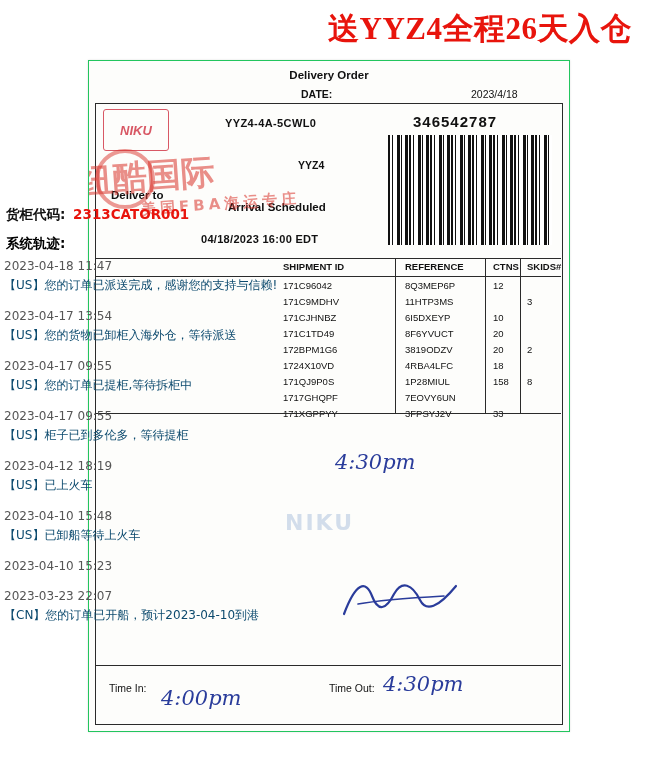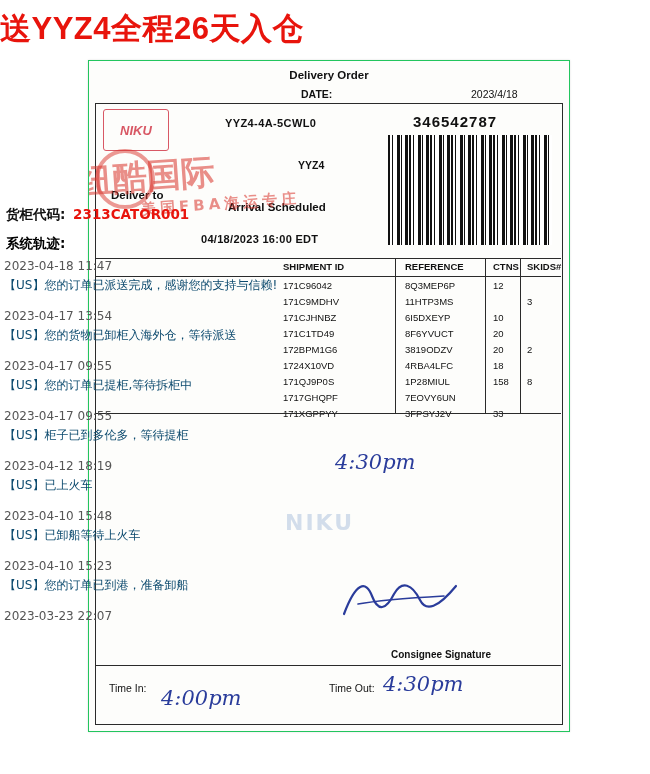--- a/index.html
+++ b/index.html
@@ -14,25 +14,25 @@
     position: relative;
     overflow: hidden;
   }
 
   
   .title {
     position: absolute;
     top: 8px;
     left: 0;
     width: 632px;
-    text-align: left;
+    text-align: right;
     color: #e8140c;
     font-size: 31px;
     font-weight: bold;
-    font-family: Liberation Sans, sans-serif;
+    font-family: Liberation Serif, serif;
     letter-spacing: 0.5px;
   }
 
   
   .doc {
     position: absolute;
     left: 88px;
     top: 60px;
     width: 480px;
     height: 670px;
@@ -456,21 +456,20 @@
 
   <div class="sign-zone">
     <div class="hand hand-big" style="left:240px; top:36px;">4:30pm</div>
     <div class="watermark">NIKU</div>
     <svg class="scribble" viewBox="0 0 120 46">
       <path d="M4,40 C16,8 26,6 32,22 C38,38 46,36 54,20 C62,6 72,10 80,26 C86,38 98,34 116,12" fill="none" stroke="#2a3c9b" stroke-width="2.2" stroke-linecap="round"></path>
       <path d="M18,30 C40,26 70,24 104,22" fill="none" stroke="#2a3c9b" stroke-width="1.6" stroke-linecap="round"></path>
     </svg>
   </div>
 
-  <div class="consignee">Consignee Signature</div>
 
   <div class="bottom-band">
     <span class="time-in-label">Time In:</span>
     <span class="hand hand-big time-in-val">4:00pm</span>
     <span class="time-out-label">Time Out:</span>
     <span class="hand hand-big time-out-val">4:30pm</span>
   </div>
 
   <div class="brand-ring"></div>
   <div class="brand-watermark">
@@ -506,18 +505,18 @@
   <div class="event">
     <div class="ts">2023-04-12 18:19</div>
     <div class="txt">【US】已上火车</div>
   </div>
   <div class="event">
     <div class="ts">2023-04-10 15:48</div>
     <div class="txt">【US】已卸船等待上火车</div>
   </div>
   <div class="event">
     <div class="ts">2023-04-10 15:23</div>
-    <div class="txt">【US】您的订单已到港，准备卸船</div>
   </div>
   <div class="event">
     <div class="ts">2023-03-23 22:07</div>
+    <div class="txt">【CN】您的订单已开船，预计2023-04-10到港</div>
   </div>
 </div>
 
 </body></html>

